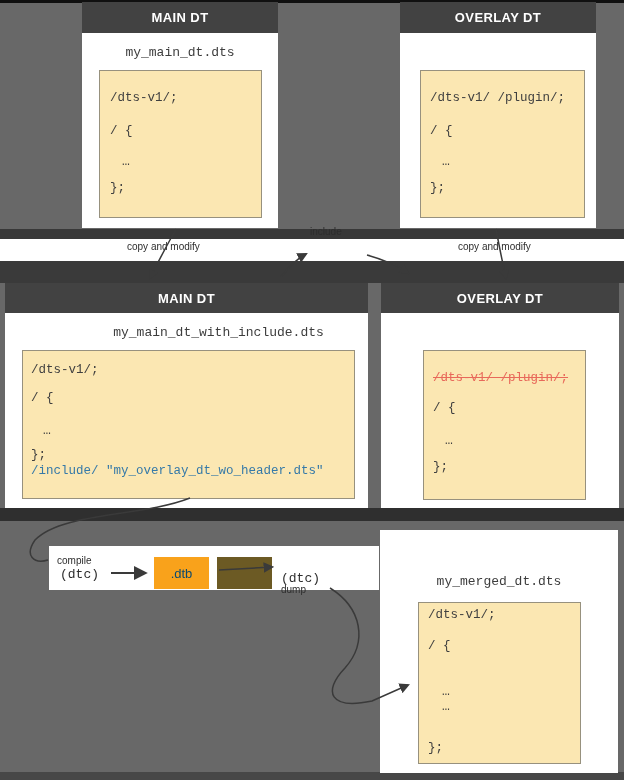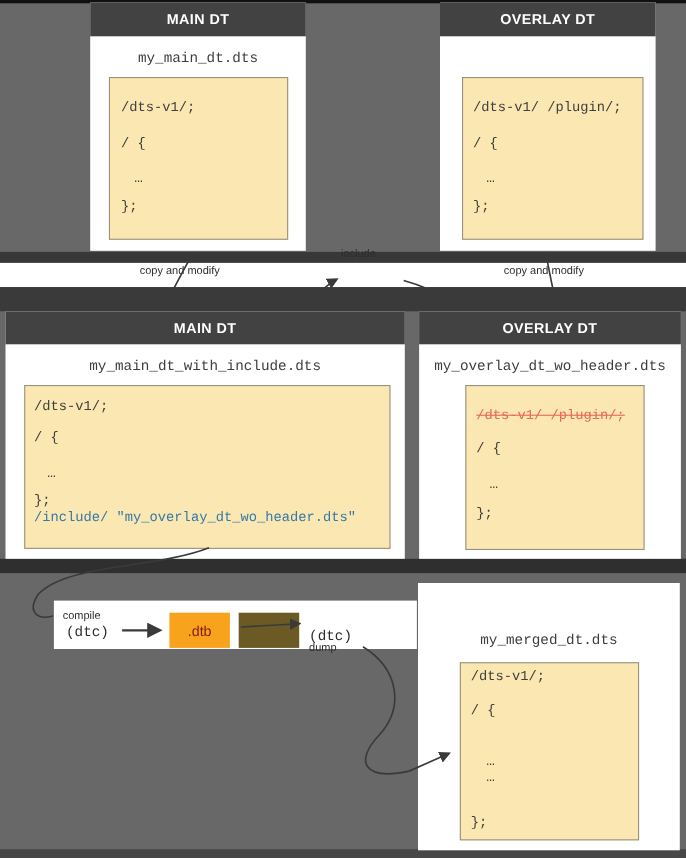--- a/index.html
+++ b/index.html
@@ -39,21 +39,21 @@
   .cl.include{color:#3579A8;}
   .cl.strike{color:#E8695A;text-decoration:line-through;}
 
   .flowlabel{position:absolute;font-size:10px;color:#2d2d2d;white-space:nowrap;}
   .toollabel{position:absolute;font-family:"Liberation Mono",monospace;font-size:13px;color:#2d2d2d;white-space:nowrap;}
 
   .compile-band{position:absolute;left:49px;top:546px;width:330px;height:44px;background:#ffffff;}
   .dtb-box{
     position:absolute;left:154px;top:557px;width:55px;height:32px;background:#F9A21B;
     display:flex;align-items:center;justify-content:center;
-    font-size:13px;color:#7f1d1d;
+    font-size:13px;color:#0c4a6e;
   }
   .blob-box{position:absolute;left:217px;top:557px;width:55px;height:32px;background:#6C5A24;}
 
   svg.overlay{position:absolute;left:0;top:0;pointer-events:none;}
 </style>
 </head>
 <body>
 
 <div id="stage">
 
@@ -84,33 +84,32 @@
       <span class="cl" style="left:9px;top:110px;">};</span>
     </div>
   </div>
 
   <span class="flowlabel" style="left:127px;top:241px;">copy and modify</span>
   <span class="flowlabel" style="left:310px;top:226px;">include</span>
   <span class="flowlabel" style="left:458px;top:241px;">copy and modify</span>
 
   <div class="card" style="left:5px;top:283px;width:363px;height:225px;">
     <div class="card-header" style="height:30px;">MAIN DT</div>
-    <div class="filename" style="top:42px;">my_main_dt_with_include.dts</div>
+    <div class="filename" style="top:42px;margin-left:32px;">my_main_dt_with_include.dts</div>
     <div class="codebox" style="left:17px;top:67px;width:331px;height:147px;">
       <span class="cl" style="left:8px;top:12px;">/dts-v1/;</span>
       <span class="cl" style="left:8px;top:40px;">/ {</span>
       <span class="cl dots" style="left:20px;top:72px;">…</span>
       <span class="cl" style="left:8px;top:97px;">};</span>
       <span class="cl include" style="left:8px;top:113px;">/include/ "my_overlay_dt_wo_header.dts"</span>
     </div>
   </div>
 
   <div class="card" style="left:381px;top:283px;width:238px;height:225px;">
     <div class="card-header" style="height:30px;">OVERLAY DT</div>
-    <div class="filename" style="top:42px;">my_overlay_dt_wo_header.dts</div>
     <div class="codebox" style="left:42px;top:67px;width:161px;height:148px;">
       <span class="cl strike" style="left:9px;top:20px;">/dts-v1/ /plugin/;</span>
       <span class="cl" style="left:9px;top:50px;">/ {</span>
       <span class="cl dots" style="left:21px;top:82px;">…</span>
       <span class="cl" style="left:9px;top:109px;">};</span>
     </div>
   </div>
 
   <div class="compile-band"></div>
   <span class="flowlabel" style="left:57px;top:555px;">compile</span>

